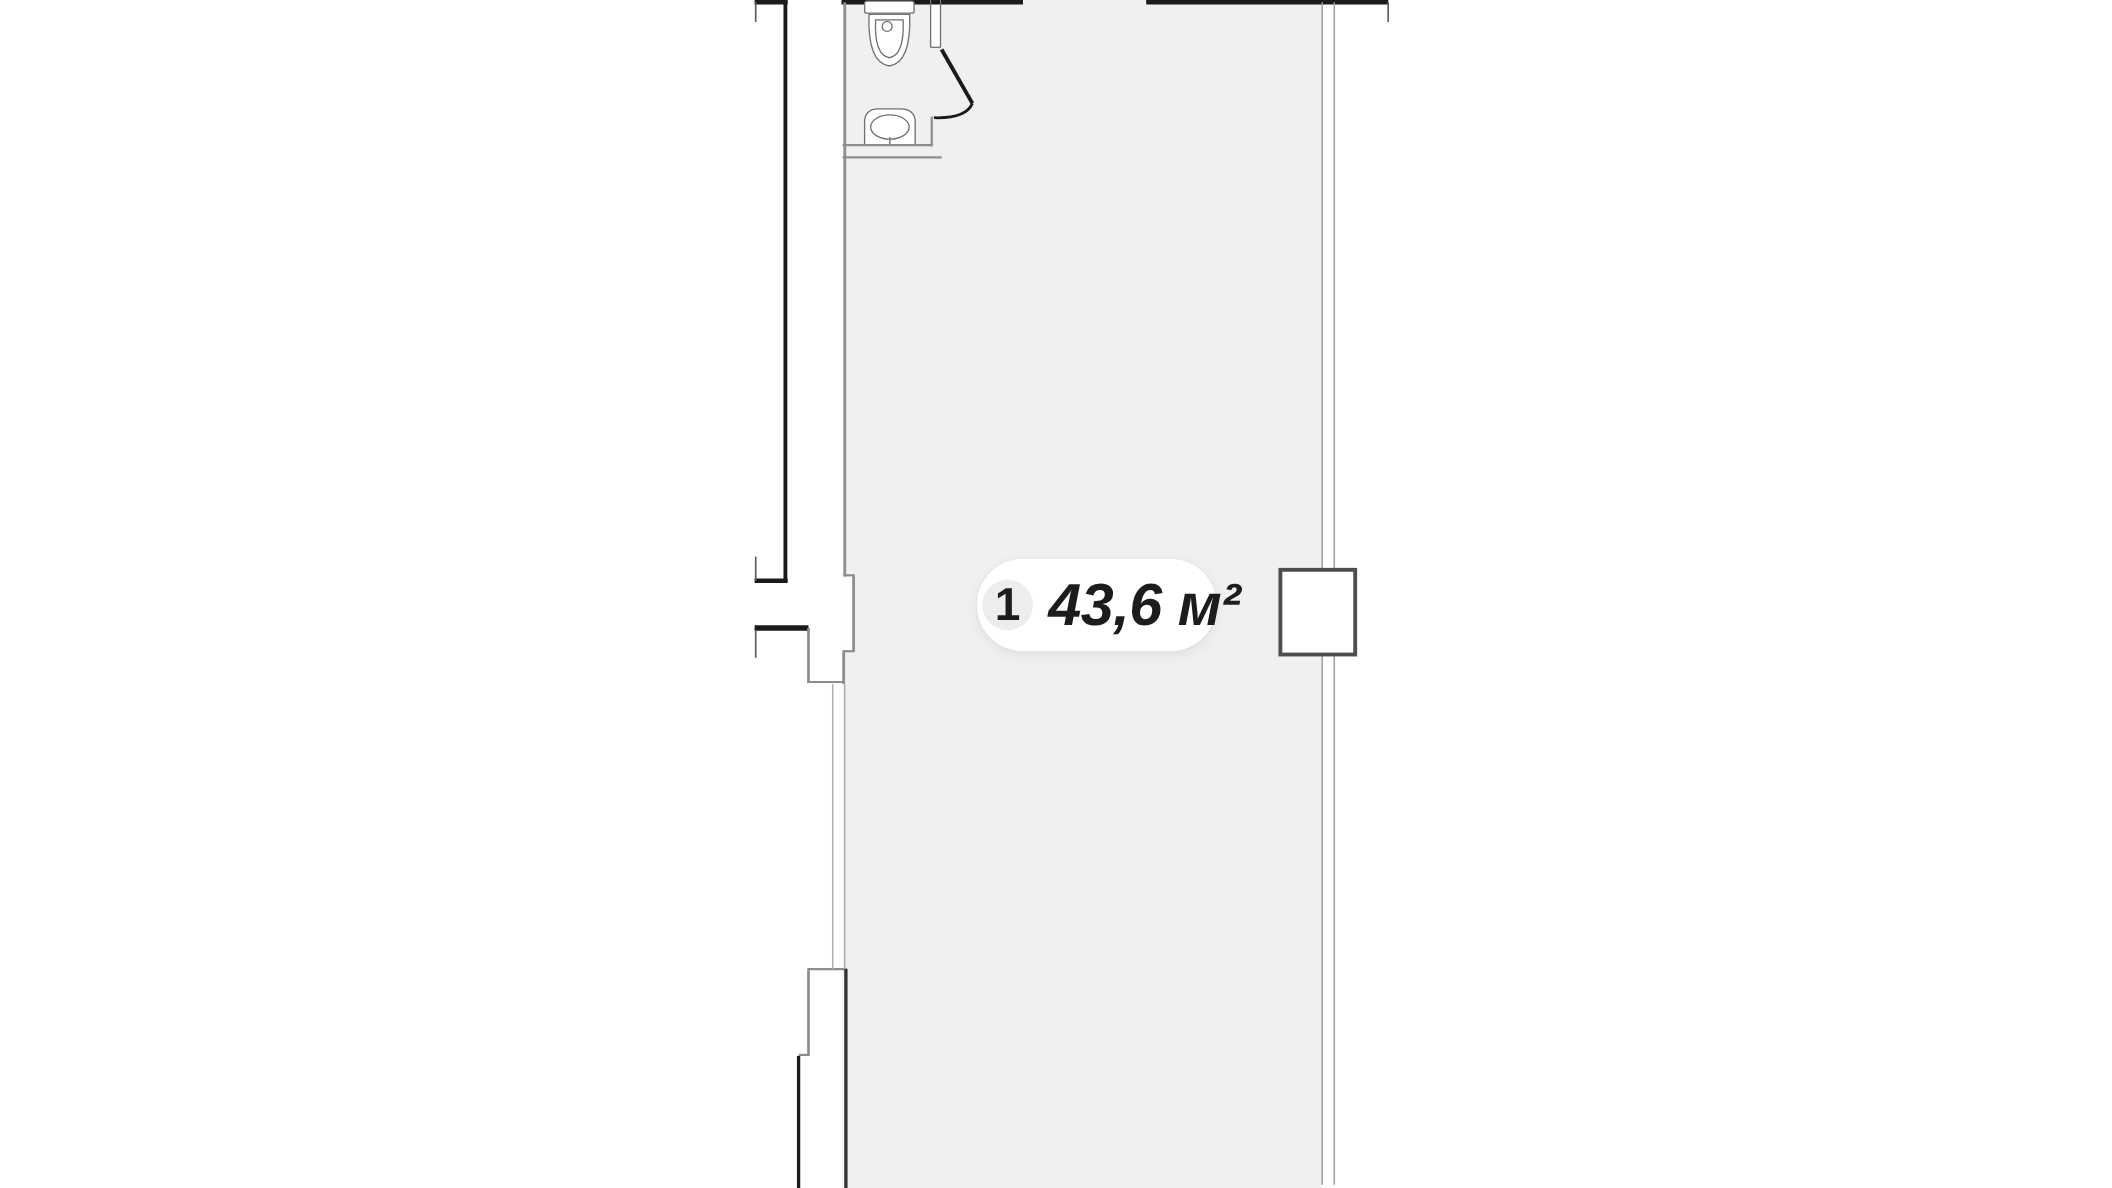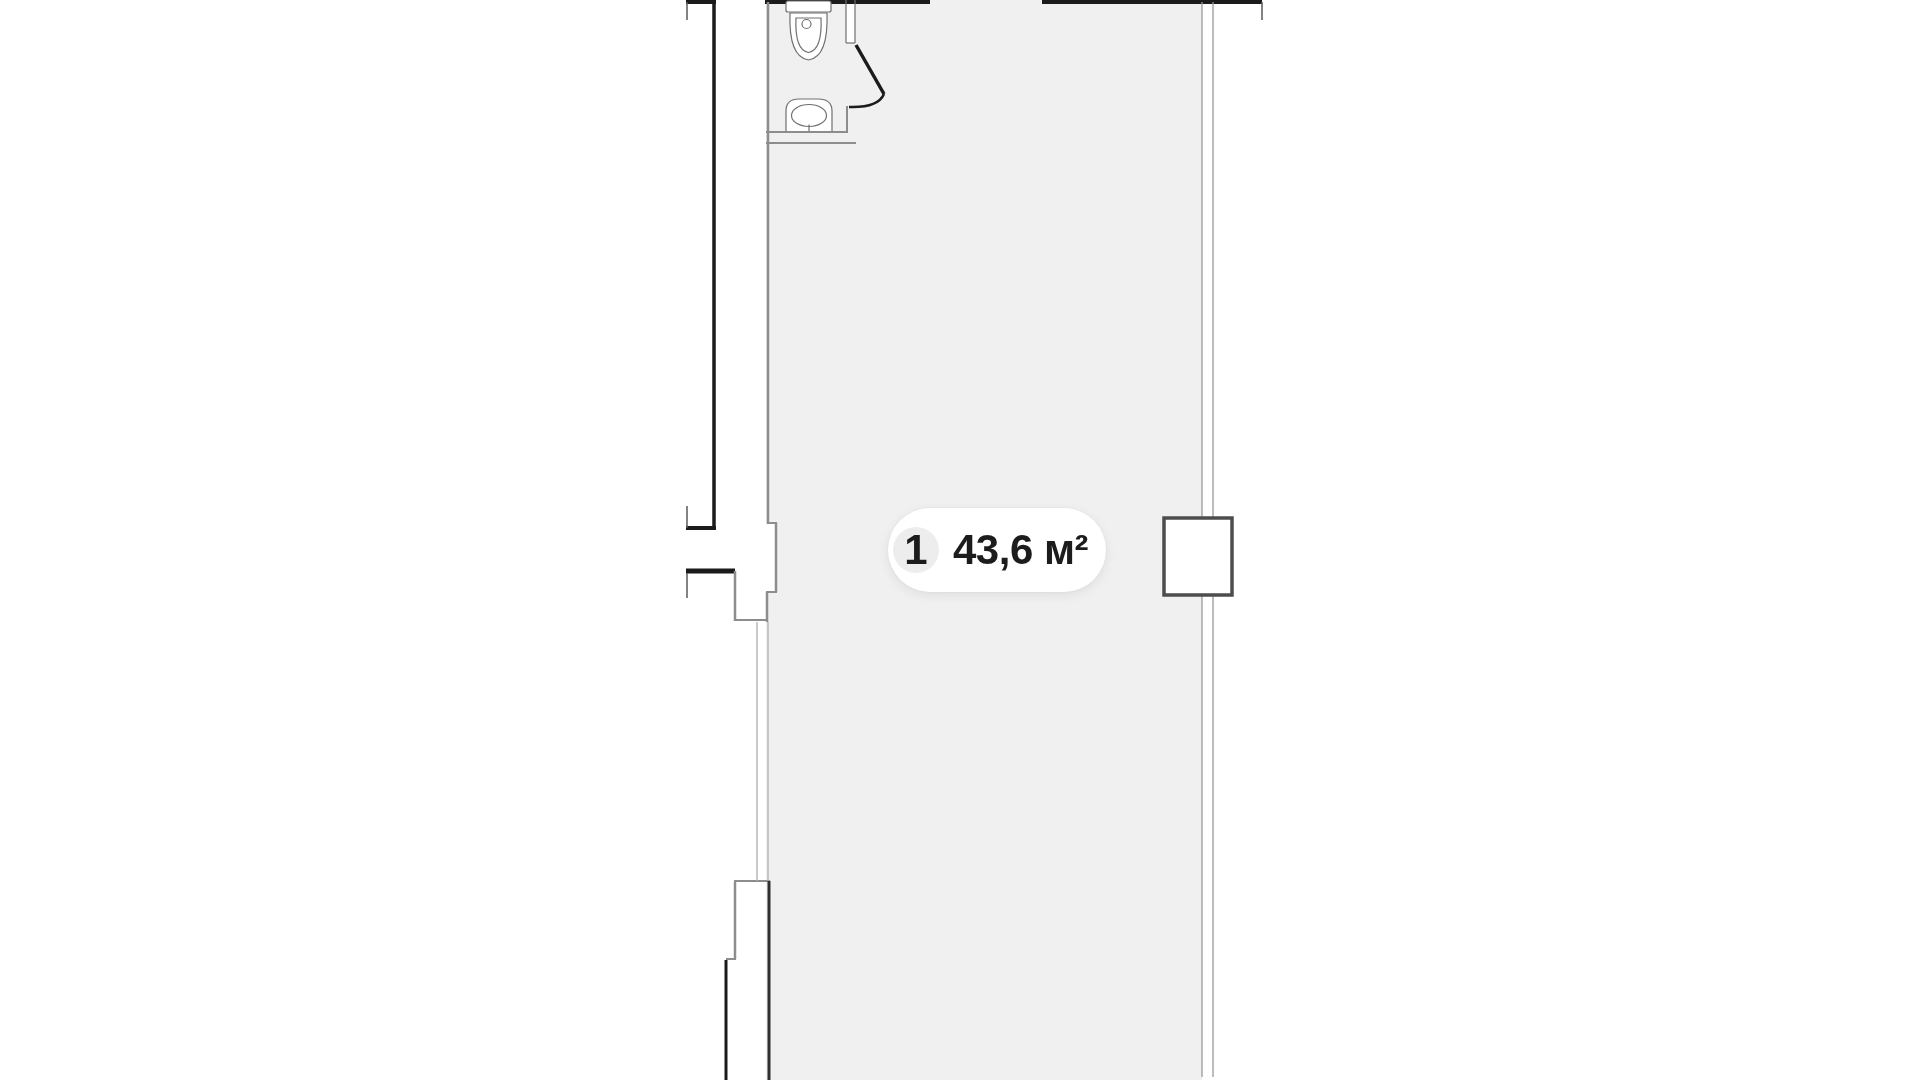--- a/index.html
+++ b/index.html
@@ -19,22 +19,22 @@
   .w-edge{stroke:var(--edge_dark);fill:none;}
   .fx{stroke:var(--fixture);stroke-width:1.2;fill:#ffffff;}
   .fx-n{stroke:var(--fixture);stroke-width:1.2;fill:none;}
   .badge{position:absolute;left:888px;top:508px;width:218px;height:84px;border-radius:42px;
          background:var(--badge_bg);display:flex;align-items:center;gap:14px;padding-left:5px;
          box-sizing:border-box;box-shadow:0 3px 12px rgba(0,0,0,0.08),0 0 0 1px rgba(0,0,0,0.015);
          cursor:pointer;}
   .badge-num{width:46px;height:46px;border-radius:50%;background:var(--badge_circle);
              display:flex;align-items:center;justify-content:center;flex:0 0 auto;
              font-weight:bold;font-size:42px;color:var(--badge_text);}
-  .badge-area{font-weight:bold;font-size:42px;letter-spacing:-0.5px;color:var(--badge_text);
-              white-space:nowrap;}
+  .badge-area{font-weight:bold;font-size:54px;letter-spacing:-0.5px;color:var(--badge_text);
+              white-space:nowrap;font-style:italic;}
 </style>
 </head>
 <body>
 
 <div class="stage">
 
   <svg class="plan" width="1920" height="1080" viewBox="0 0 1920 1080">
 
     <g>
       <rect x="766" y="0" width="436" height="1080" fill="var(--floor)"></rect>

